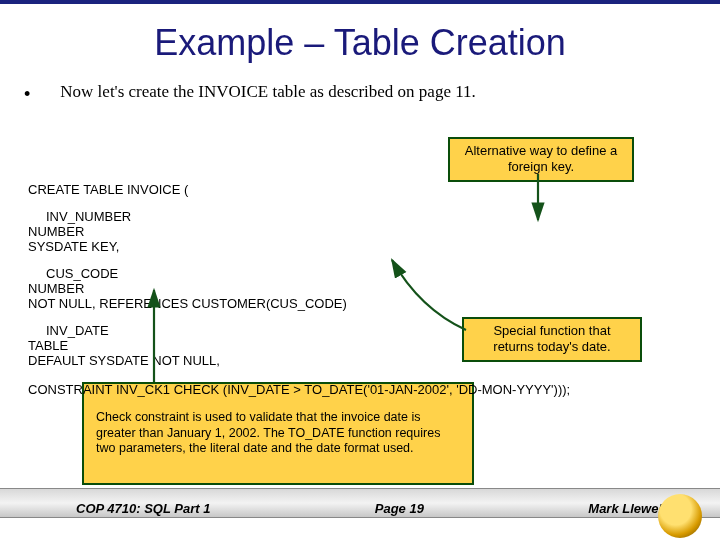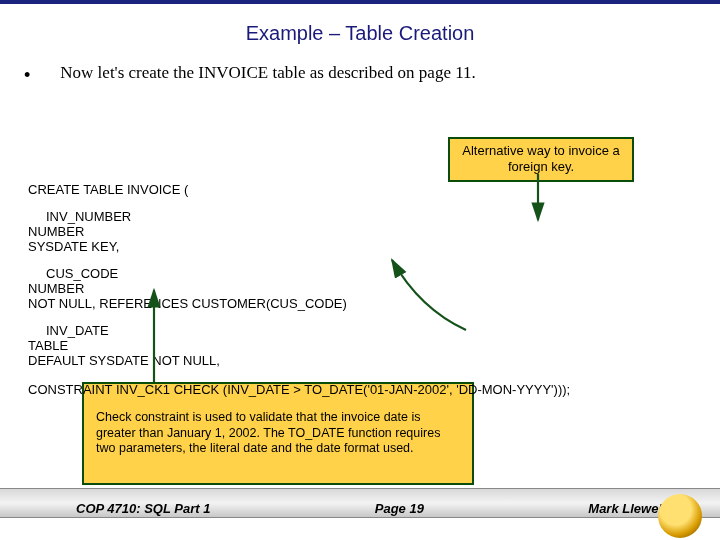--- a/index.html
+++ b/index.html
@@ -12,21 +12,21 @@
     overflow: hidden;
   }
   .slide {
     width: 720px;
     height: 540px;
     position: relative;
     border-top: 4px solid #1a237e;
   }
   .title {
     text-align: center;
-    font-size: 20px;
+    font-size: 36px;
     color: #1a1a7a;
     font-weight: normal;
     margin-top: 18px;
     margin-bottom: 18px;
     font-family: Arial, sans-serif;
   }
   .body-text {
     font-size: 17px;
     font-family: "Times New Roman", serif;
     color: #000;
@@ -106,22 +106,23 @@
 
 <div class="slide">
 
   <h1 class="title">Example – Table Creation</h1>
 
   <div class="body-text bullet-row">
     <div class="bullet-dot">•</div>
     <div>Now let's create the INVOICE table as described on page 11.</div>
   </div>
 
-  <div class="callout" style="top:133px; left:448px; width:186px;">Alternative way to invoice a foreign key.</div>
+  <div class="callout" style="top:133px; left:448px; width:186px;">Alternative way to define a foreign key.</div>
 
+  <div class="callout" style="top:313px; left:462px; width:180px;">Special function that returns today's date.</div>
 
   <div class="callout" style="top:378px; left:82px; width:392px; text-align:left; padding:26px 12px; font-size:12.5px;">Check constraint is used to validate that the invoice date is greater than January 1, 2002. The TO_DATE function requires two parameters, the literal date and the date format used.</div>
 
   <div class="code-area">
     <div class="code-line">CREATE TABLE INVOICE (</div>
 
     <div class="col-row">
       <div class="c1">INV_NUMBER</div>
       <div class="c2">NUMBER</div>
       <div class="c3">SYSDATE KEY,</div>

